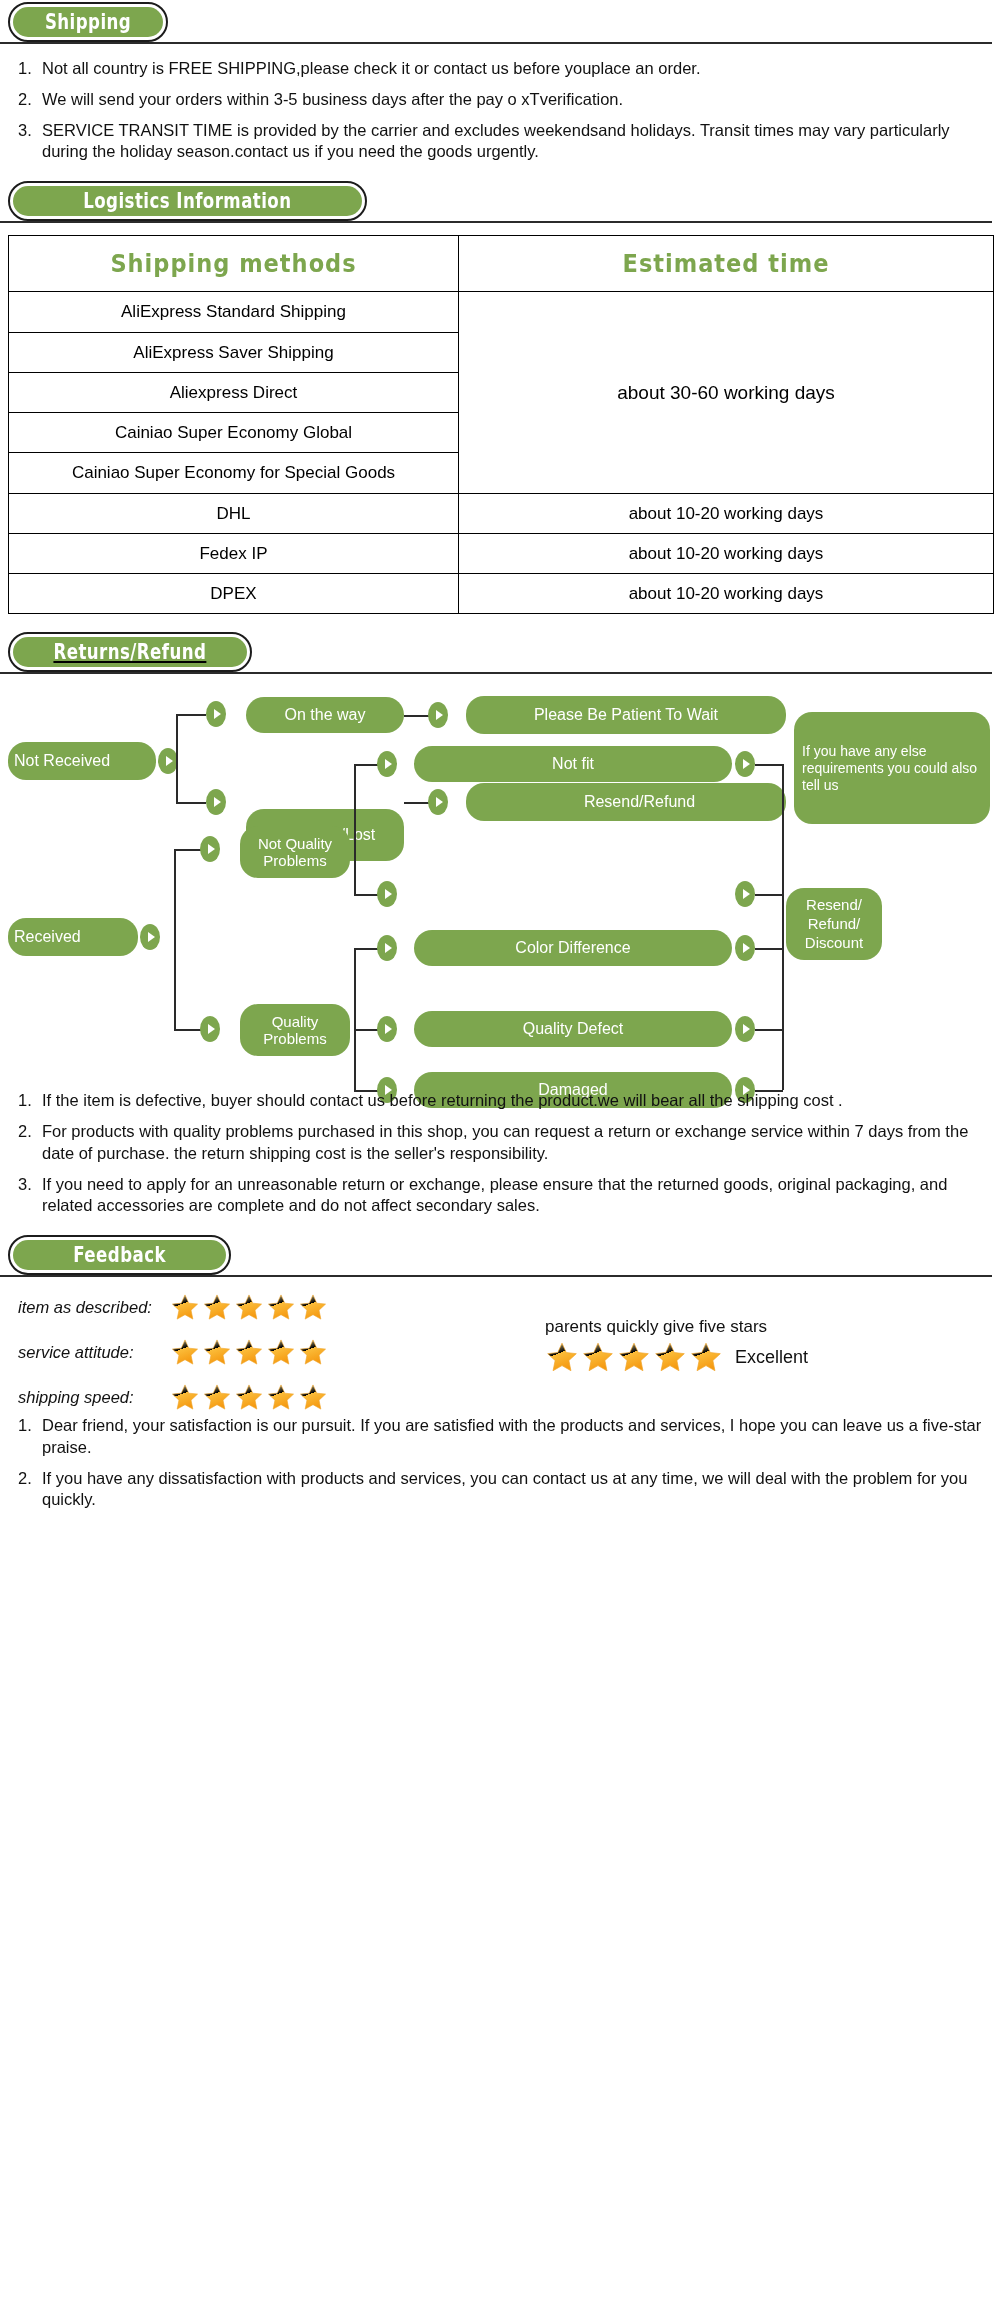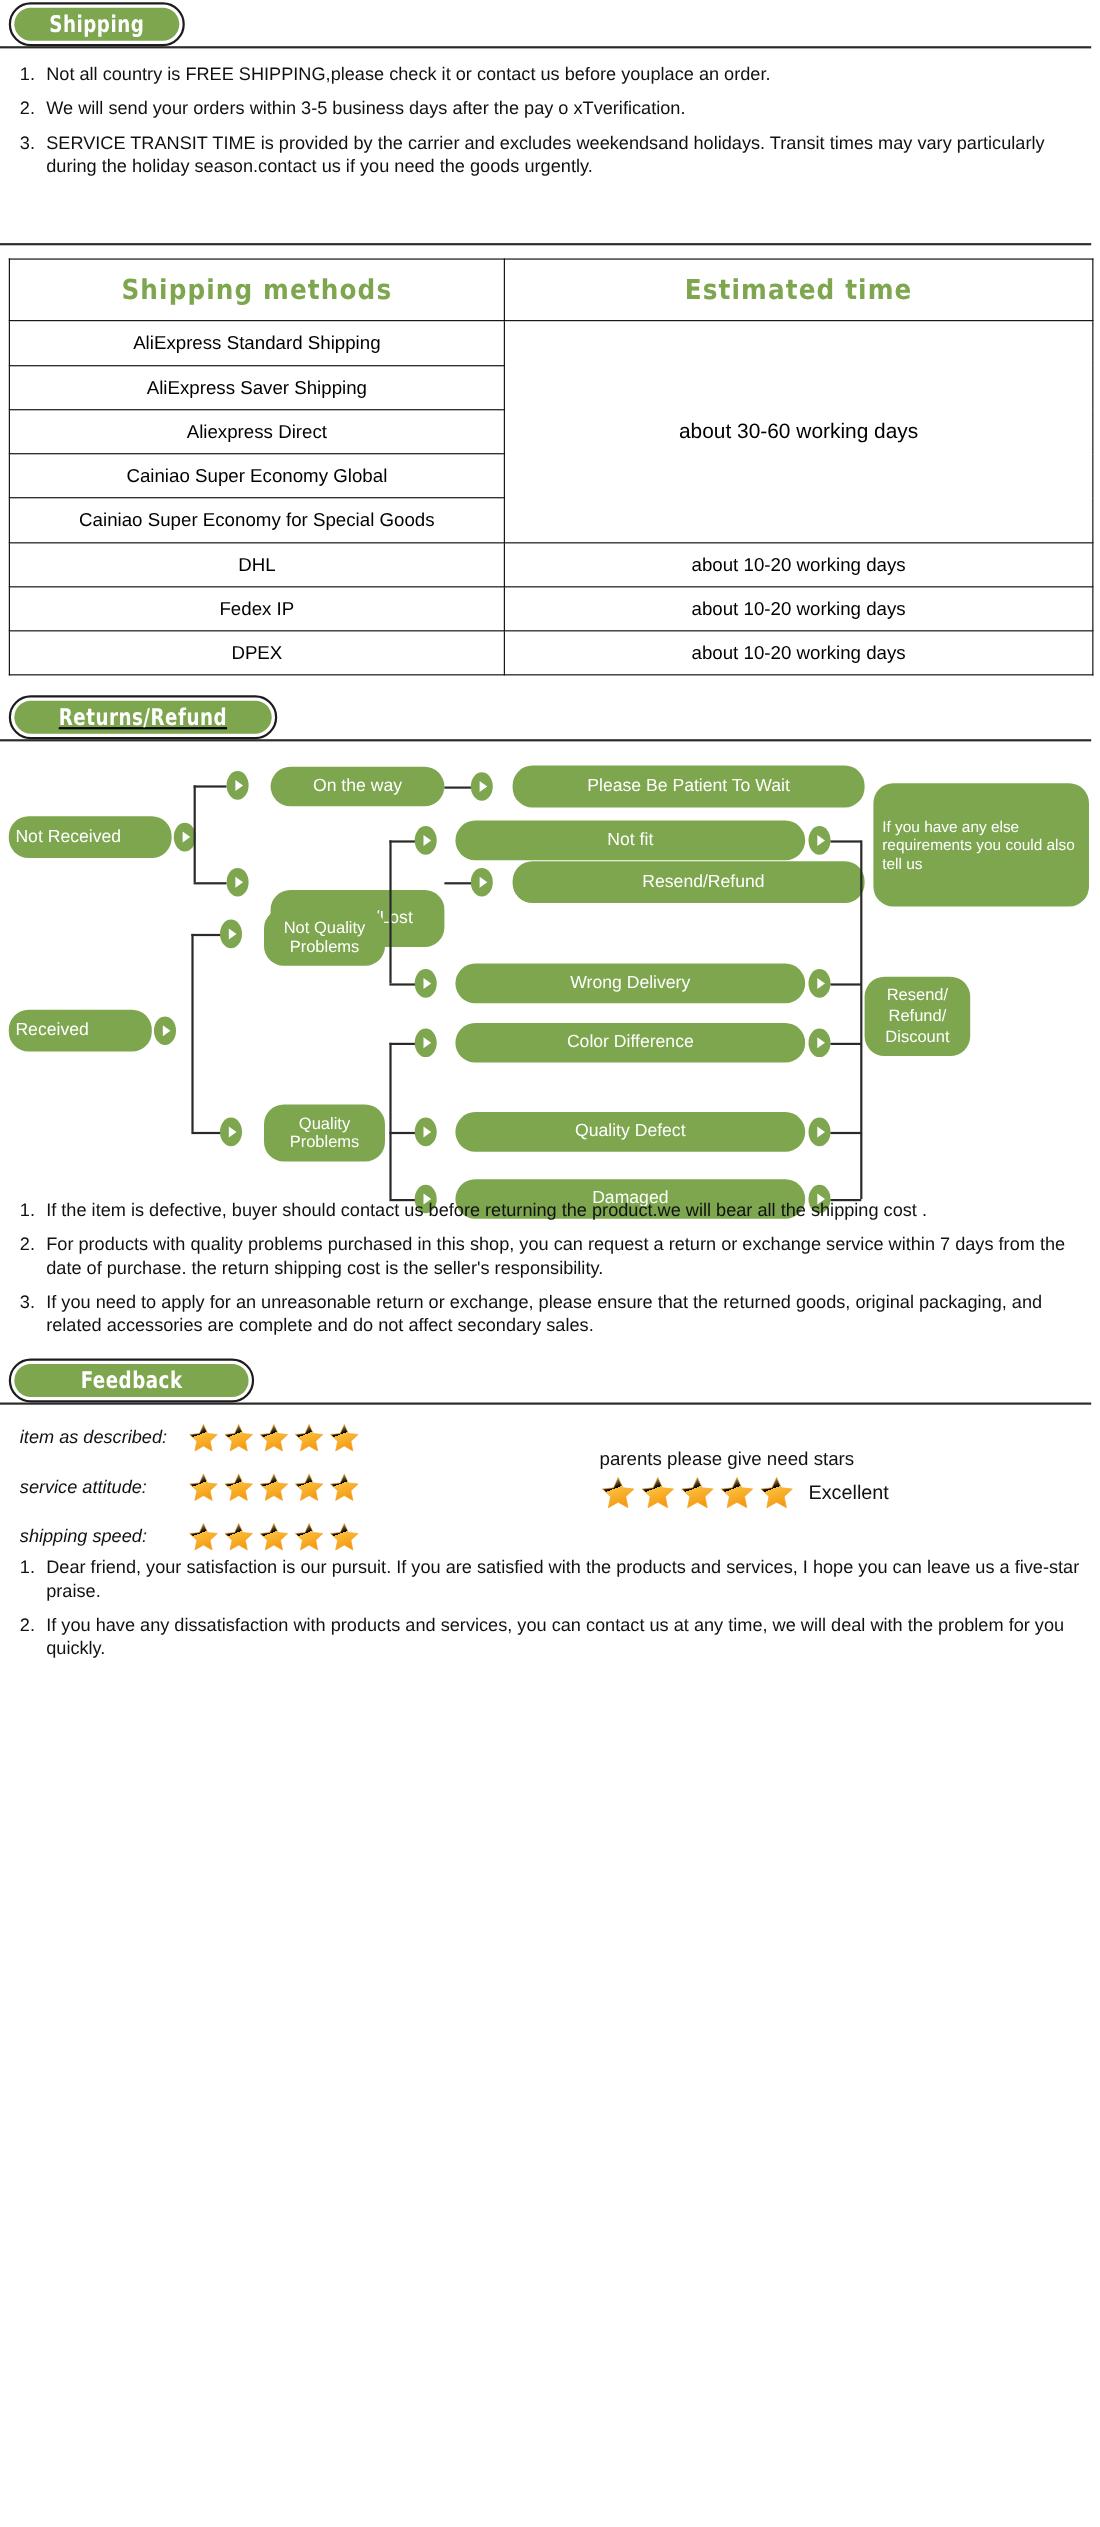--- a/index.html
+++ b/index.html
@@ -212,20 +212,25 @@
     <li>
       <span class="num">3.</span>
       <span>SERVICE TRANSIT TIME is provided by the carrier and excludes weekendsand holidays. Transit times may vary particularly during the holiday season.contact us if you need the goods urgently.</span>
     </li>
   </ul>
 </section>
 
 <section style="margin-top:16px;">
   <div class="banner-wrap">
     <div class="banner-rule"></div>
+    <div class="banner">
+      <div class="banner-inner" style="padding:0 56px;">
+        <span class="banner-text">Logistics  Information</span>
+      </div>
+    </div>
   </div>
 
   <table class="logistics">
     <tbody>
       <tr>
         <td class="col-a head">Shipping  methods</td>
         <td class="head">Estimated  time</td>
       </tr>
       <tr>
         <td class="col-a">AliExpress Standard Shipping</td>
@@ -306,21 +311,20 @@
     <div class="arrow" style="left:200px; top:332px;"></div>
     <div class="fbox" style="left:240px; top:320px; width:110px; height:52px; font-size:15px;">Quality Problems</div>
 
     <div class="ln v" style="left:354px; top:80px; height:130px;"></div>
     <div class="ln h" style="left:354px; top:80px; width:24px;"></div>
     <div class="ln h" style="left:354px; top:210px; width:24px;"></div>
     <div class="arrow" style="left:377px; top:67px;"></div>
     <div class="arrow" style="left:377px; top:197px;"></div>
 
     <div class="fbox" style="left:414px; top:62px; width:318px; height:36px;">Not fit</div>
-    <div class="fbox" style="left:414px; top:192px; width:318px; height:36px;">Wrong Delivery</div>
 
     <div class="ln v" style="left:354px; top:264px; height:142px;"></div>
     <div class="ln h" style="left:354px; top:264px; width:24px;"></div>
     <div class="ln h" style="left:354px; top:345px; width:24px;"></div>
     <div class="ln h" style="left:354px; top:406px; width:24px;"></div>
     <div class="arrow" style="left:377px; top:251px;"></div>
     <div class="arrow" style="left:377px; top:332px;"></div>
     <div class="arrow" style="left:377px; top:393px;"></div>
 
     <div class="fbox" style="left:414px; top:246px; width:318px; height:36px;">Color Difference</div>
@@ -545,21 +549,21 @@
     <stop offset="45%" stop-color="#fbbd3a"></stop>
                 <stop offset="100%" stop-color="#f59a12"></stop>
   </linearGradient>
             </defs>
   <path d="M12 1.6 L15.1 8.4 L22.4 9.2 L17 14.2 L18.5 21.6 L12 17.9 L5.5 21.6 L7 14.2 L1.6 9.2 L8.9 8.4 Z" fill="url(#gstar-sm)" stroke="#f0a52a" stroke-width="0.5"></path>
 </svg>
         </span>
     </div>
 
     <div class="fb-right">
-      <div class="fb-right-title">parents please give need stars</div>
+      <div class="fb-right-title">parents quickly give five stars</div>
       <div class="fb-right-row">
         <span class="stars">
             <svg class="star star-lg" viewBox="0 0 24 24" xmlns="http://www.w3.org/2000/svg">
   <defs>
                 <linearGradient id="gstar-lg" x1="0" y1="0" x2="0.4" y2="1">
     <stop offset="0%" stop-color="#ffe9a8"></stop>
                   <stop offset="45%" stop-color="#fdc košice"></stop>
     <stop offset="45%" stop-color="#fbbd3a"></stop>
                   <stop offset="100%" stop-color="#f59a12"></stop>
   </linearGradient>

